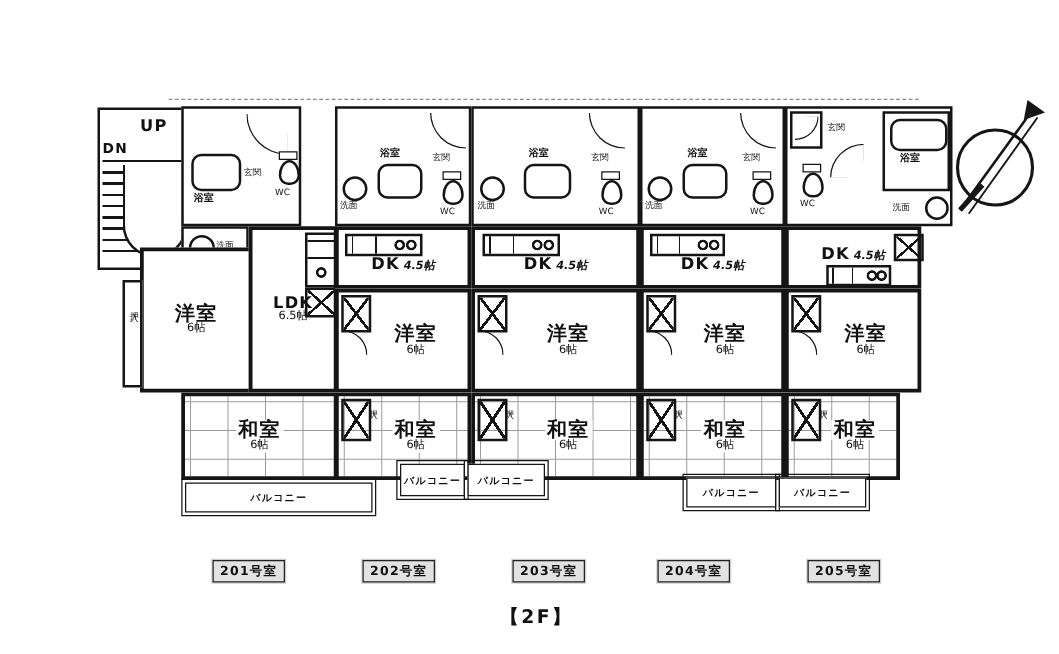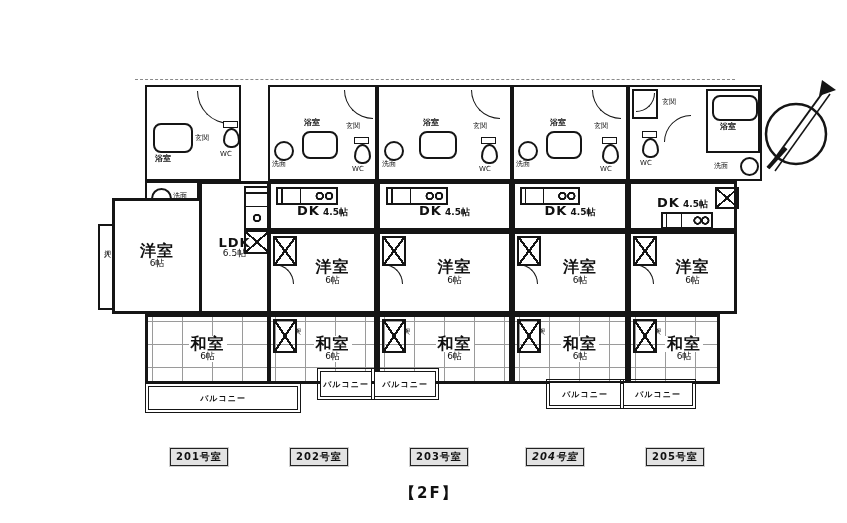--- a/index.html
+++ b/index.html
@@ -6,21 +6,21 @@
   #plan{position:relative;width:847px;height:523px;background:#fff;overflow:hidden;
         font-family:"DejaVu Sans",sans-serif;color:#111;}
   .abs{position:absolute;box-sizing:border-box;}
   
   .rm{position:absolute;box-sizing:border-box;border:3px solid #151515;background:#fff;
       display:flex;flex-direction:column;align-items:center;justify-content:center;text-align:center;}
   .rm2{border-width:2px;}
   .rname{font-size:16px;font-weight:bold;letter-spacing:1px;line-height:1.05;}
   .rsize{font-size:9px;line-height:1.1;}
   .dkname{font-size:13px;font-weight:bold;letter-spacing:1px;}
-  .dksize{font-size:9px;font-weight:bold;margin-left:3px;}
+  .dksize{font-size:9px;font-weight:bold;margin-left:3px;font-style:italic;}
   .slbl{position:absolute;font-size:8px;font-weight:bold;line-height:1;white-space:nowrap;}
   .tlbl{position:absolute;font-size:7px;line-height:1;white-space:nowrap;}
   .vert{writing-mode:vertical-rl;text-orientation:upright;letter-spacing:1px;}
   
   .tatami{background-image:linear-gradient(#9a9a9a 1px,transparent 1px),
           linear-gradient(90deg,#9a9a9a 1px,transparent 1px);
           background-size:30px 23px;background-position:4px 4px;}
   
   .tub{position:absolute;border:2px solid #151515;border-radius:8px;background:#fff;}
   .circ{position:absolute;border:2px solid #151515;border-radius:50%;background:#fff;}
@@ -56,20 +56,26 @@
   .floorlbl{position:absolute;font-size:15px;font-weight:bold;letter-spacing:2px;}
   .roofline{position:absolute;border-top:1px dashed #8a8a8a;}
 </style>
 </head>
 <body>
 
 <div id="plan">
 
   <div class="roofline abs" style="left:135px;top:79px;width:600px;height:0;"></div>
 
+  <div class="stairs" style="left:78px;top:86px;width:98px;height:126px;">
+    <div class="uplbl" style="left:32px;top:6px;">UP</div>
+    <div class="dnlbl" style="left:2px;top:24px;">DN</div>
+    <div class="hatch" style="left:2px;top:40px;width:90px;height:80px;"></div>
+    <div class="ushape" style="left:18px;top:44px;width:48px;height:72px;"></div>
+  </div>
 
   <div class="rm rm2" style="left:145px;top:85px;width:96px;height:96px;">
     <div class="tub" style="left:6px;top:36px;width:36px;height:26px;"></div>
     <div class="slbl" style="left:8px;top:68px;">浴室</div>
     <div class="qarc bl" style="left:50px;top:4px;width:32px;height:32px;"></div>
     <div class="tlbl" style="left:48px;top:48px;">玄関</div>
     <div class="tank" style="left:76px;top:34px;"></div>
     <div class="toilet" style="left:76px;top:41px;"></div>
     <div class="tlbl" style="left:73px;top:64px;">WC</div>
   </div>
@@ -244,18 +250,18 @@
     <circle cx="40" cy="58" r="30" fill="none" stroke="#151515" stroke-width="2.5"></circle>
     <line x1="12" y1="92" x2="70" y2="12" stroke="#151515" stroke-width="2"></line>
     <line x1="19" y1="95" x2="74" y2="18" stroke="#151515" stroke-width="1.5"></line>
     <line x1="12" y1="92" x2="30" y2="72" stroke="#151515" stroke-width="4"></line>
     <polygon points="66,4 80,14 63,20" fill="#151515"></polygon>
   </svg>
 
   <div class="badge" style="left:170px;top:448px;">201号室</div>
   <div class="badge" style="left:290px;top:448px;">202号室</div>
   <div class="badge" style="left:410px;top:448px;">203号室</div>
-  <div class="badge" style="left:526px;top:448px;font-style:italic;">204号室</div>
+  <div class="badge" style="left:526px;top:448px;">204号室</div>
   <div class="badge" style="left:646px;top:448px;">205号室</div>
 
   <div class="floorlbl" style="left:400px;top:484px;">【2F】</div>
 
 </div>
 
 </body></html>

